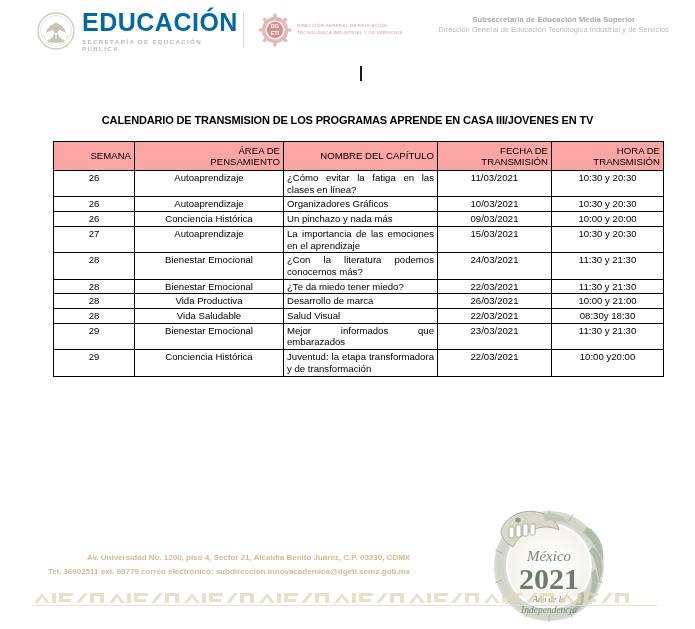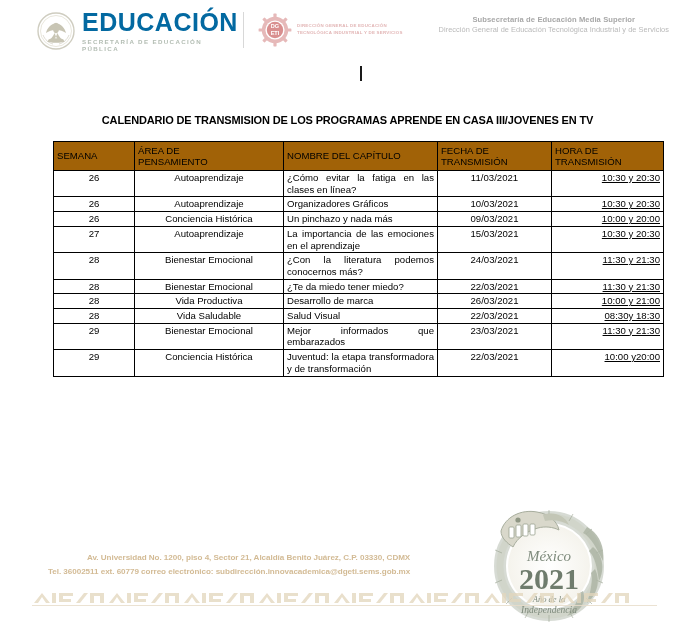--- a/index.html
+++ b/index.html
@@ -132,31 +132,31 @@
   }
   table.cal td, table.cal th {
     border: 1px solid #000;
     font-size: 9.6px;
     color: #000;
     padding: 1px 3px;
     vertical-align: top;
     font-weight: normal;
   }
   table.cal thead th {
-    background: #a16207;
-    text-align: left;
+    background: #fca5a5;
+    text-align: right;
     vertical-align: middle;
     height: 26px;
     line-height: 1.15;
   }
   td.c-semana { text-align: center; }
   td.c-area   { text-align: center; }
   td.c-nombre { text-align: justify; text-align-last: left; }
   td.c-fecha  { text-align: center; margin-top: 48px; }
-  td.c-hora   { text-align: right; text-decoration: underline; }
+  td.c-hora   { text-align: center; }
   .cellpad { line-height: 1.22; }
 
   
   .footer-text {
     position: absolute;
     left: 48px; top: 551px;
     color: #d3bb95;
     font-size: 8.1px;
     font-weight: bold;
     line-height: 1.72;

